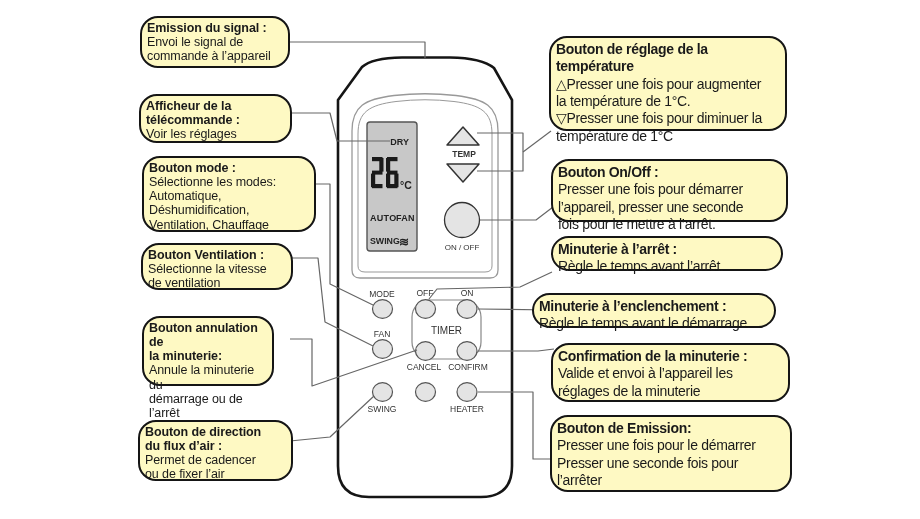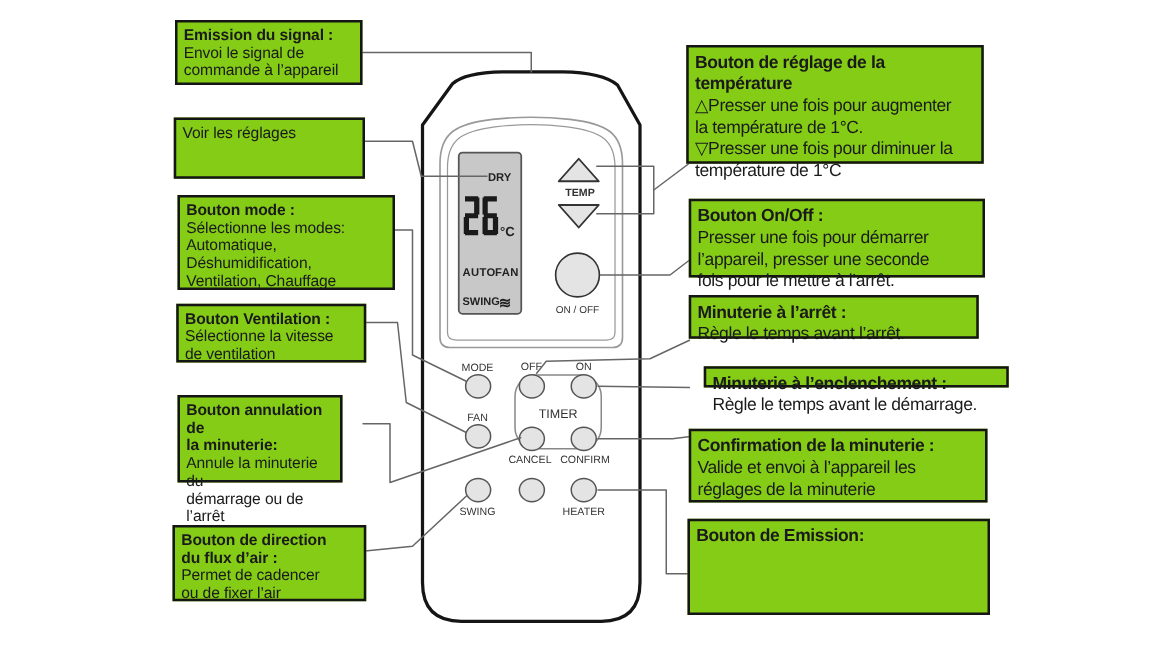--- a/index.html
+++ b/index.html
@@ -1,19 +1,19 @@
 <!DOCTYPE html>
 <html><head>
 <meta charset="utf-8">
 <style>
   html,body{margin:0;padding:0;background:#fff;}
   .scene{position:relative;width:920px;height:519px;background:#fff;
          font-family:"Liberation Sans",sans-serif;overflow:hidden;color:#1a1a1a;}
   .scene svg{position:absolute;left:0;top:0;}
-  .callout{position:absolute;border:2px solid #151515;border-radius:0;background:#84cc16;
+  .callout{position:absolute;border:2px solid #151515;border-radius:18px;background:#fef9c3;
            padding:3px 5px;box-sizing:border-box;z-index:2;}
   .ch{font-weight:bold;white-space:pre-line;}
   .cb{white-space:pre-line;}
   .left .ch,.left .cb{font-size:12.5px;line-height:1.13;letter-spacing:-0.1px;}
   .right .ch,.right .cb{font-size:14px;line-height:1.24;letter-spacing:-0.3px;}
   .lcdtxt{font-family:"Liberation Sans",sans-serif;font-weight:bold;fill:#222;}
   .btnlbl{font-family:"Liberation Sans",sans-serif;fill:#333;}
 </style>
 </head>
 <body>
@@ -96,20 +96,22 @@
       <polyline points="478,392 533,392 533,459 551,459"></polyline>
     </g>
   </svg>
 
   <div class="callout left" style="left:140px;top:16px;width:150px;height:52px">
     <div class="ch">Emission du signal :</div>
     <div class="cb">Envoi le signal de
 commande à l’appareil</div>
   </div>
   <div class="callout left" style="left:139px;top:94px;width:153px;height:49px">
+    <div class="ch">Afficheur de la
+télécommande :</div>
     <div class="cb">Voir les réglages</div>
   </div>
   <div class="callout left" style="left:142px;top:156px;width:174px;height:76px">
     <div class="ch">Bouton mode :</div>
     <div class="cb">Sélectionne les modes:
 Automatique,
 Déshumidification,
 Ventilation, Chauffage</div>
   </div>
   <div class="callout left" style="left:141px;top:243px;width:152px;height:47px">
@@ -140,26 +142,29 @@
   <div class="callout right" style="left:551px;top:159px;width:237px;height:63px">
     <div class="ch">Bouton On/Off :</div>
     <div class="cb">Presser une fois pour démarrer
 l’appareil, presser une seconde
 fois pour le mettre à l’arrêt.</div>
   </div>
   <div class="callout right" style="left:551px;top:236px;width:232px;height:35px">
     <div class="ch">Minuterie à l’arrêt :</div>
     <div class="cb">Règle le temps avant l’arrêt.</div>
   </div>
-  <div class="callout right" style="left:563px;top:293px;width:244px;height:17px">
+  <div class="callout right" style="left:532px;top:293px;width:244px;height:35px">
     <div class="ch">Minuterie à l’enclenchement :</div>
     <div class="cb">Règle le temps avant le démarrage.</div>
   </div>
   <div class="callout right" style="left:551px;top:343px;width:239px;height:59px">
     <div class="ch">Confirmation de la minuterie :</div>
     <div class="cb">Valide et envoi à l’appareil les
 réglages de la minuterie</div>
   </div>
   <div class="callout right" style="left:550px;top:415px;width:242px;height:77px">
     <div class="ch">Bouton de Emission:</div>
+    <div class="cb">Presser une fois pour le démarrer
+Presser une seconde fois pour
+l’arrêter</div>
   </div>
 
 </div>
 
 </body></html>

